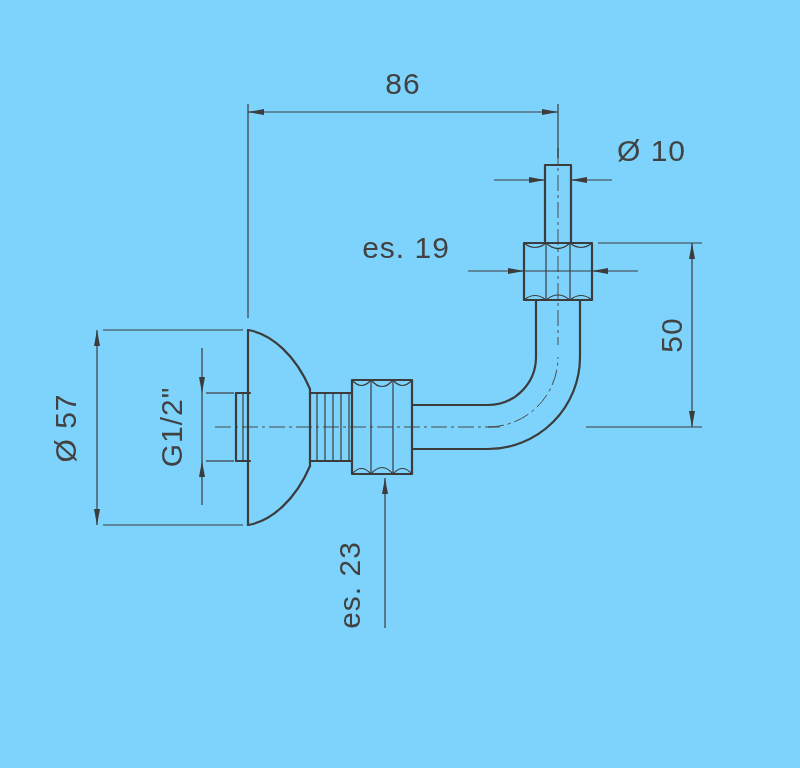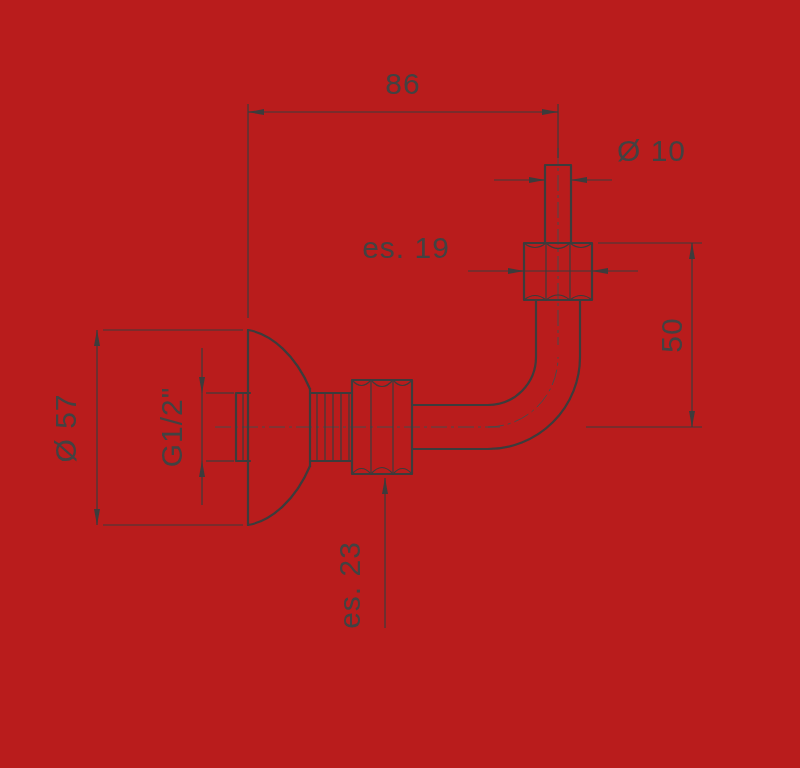--- a/index.html
+++ b/index.html
@@ -5,21 +5,21 @@
   html, body {
     margin: 0;
     padding: 0;
     background: #ffffff;
     font-family: "Liberation Sans", sans-serif;
   }
   .stage {
     position: relative;
     width: 800px;
     height: 768px;
-    background: #b91c1c;
+    background: #7dd3fc;
     overflow: hidden;
   }
   svg text {
     font-family: "Liberation Sans", sans-serif;
     font-size: 30px;
     fill: #424242;
     letter-spacing: 1px;
   }
   .outline { fill: none; stroke: #3c3c3c; stroke-width: 2.2; stroke-linejoin: round; stroke-linecap: round; }
   .thin    { fill: none; stroke: #3c3c3c; stroke-width: 1.2; stroke-linecap: butt; }

